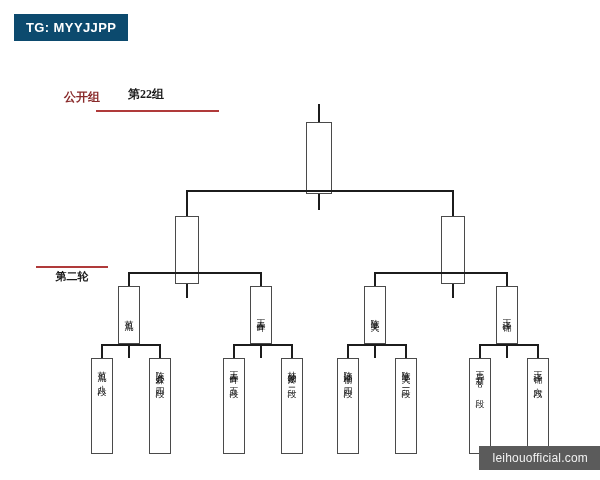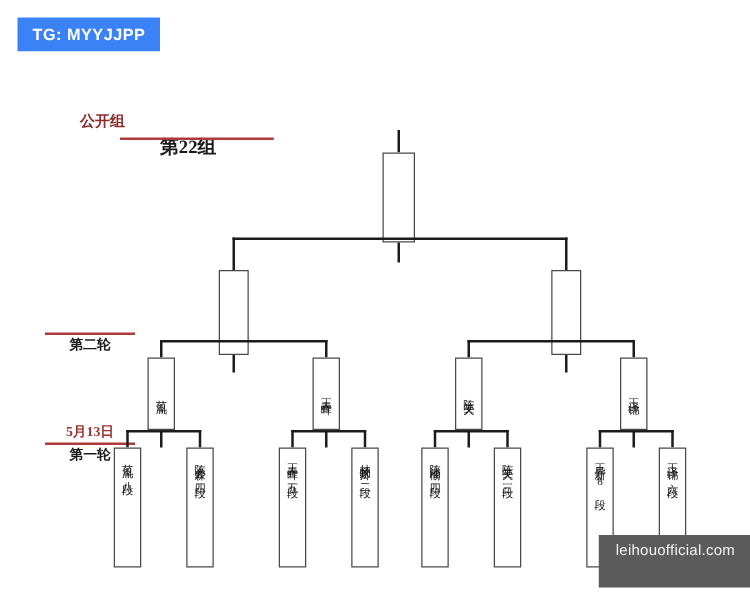--- a/index.html
+++ b/index.html
@@ -8,56 +8,55 @@
     background:#ffffff;
     font-family:"Liberation Serif","DejaVu Serif",serif;
     position:relative;
     overflow:hidden;
   }
   #stage{position:absolute;left:0;top:0;width:600px;height:480px;}
 
   
   .tg-tag{
     position:absolute;left:14px;top:14px;
-    background:#3b82f6;color:#ffffff;
+    background:#0c4a6e;color:#ffffff;
     font-family:"Liberation Sans","DejaVu Sans",sans-serif;
     font-size:13px;font-weight:bold;letter-spacing:.4px;
     padding:6px 12px 6px 12px;
     white-space:nowrap;
   }
   
   .wm{
     position:absolute;right:0px;bottom:10px;
     background:#5b5b5b;color:#f2f2f2;
     font-family:"Liberation Sans","DejaVu Sans",sans-serif;
     font-size:12px;letter-spacing:.2px;
-    padding:5px 12px 23px 14px;
+    padding:5px 12px 5px 14px;
     white-space:nowrap;
   }
 
   
   .title{
     position:absolute;left:0;top:50px;width:600px;
     text-align:center;
     font-size:17px;font-weight:bold;color:#111;
     letter-spacing:.5px;
     white-space:nowrap;
   }
 
   
   .grp-label{
     position:absolute;left:64px;top:89px;
     font-size:12px;font-weight:bold;color:#8a2c2c;
     white-space:nowrap;
   }
   .grp-value{
     position:absolute;left:128px;top:86px;
-    font-size:15px;font-weight:bold;color:#1a1a1a;
-    white-space:nowrap;
-    margin-top:22px;
+    font-size:12px;font-weight:bold;color:#1a1a1a;
+    white-space:nowrap;
   }
   .grp-rule{
     position:absolute;left:96px;top:110px;width:123px;height:2px;
     background:#b03a3a;
   }
 
   
   .round{position:absolute;width:96px;text-align:center;}
   .round .date{
     font-size:11px;font-weight:bold;color:#9a3030;
@@ -114,25 +113,20 @@
 
 
   <div class="grp-label">公开组</div>
   <div class="grp-value">第22组</div>
   <div class="grp-rule"></div>
 
   <div class="round" style="left:24px;top:265px;">
     <div class="rule"></div>
     <div class="name">第二轮</div>
   </div>
-  <div class="round" style="left:24px;top:340px;">
-    <div class="date">5月13日</div>
-    <div class="rule"></div>
-    <div class="name">第一轮</div>
-  </div>
 
   <div class="ln v" style="left:318px;top:104px;height:18px;"></div>
 
   <div class="box winner" style="left:306px;top:122px;">
     <div class="seg"></div>
   </div>
 
   <div class="ln v" style="left:318px;top:194px;height:16px;"></div>
 
   <div class="ln h" style="left:186px;top:190px;width:268px;"></div>

